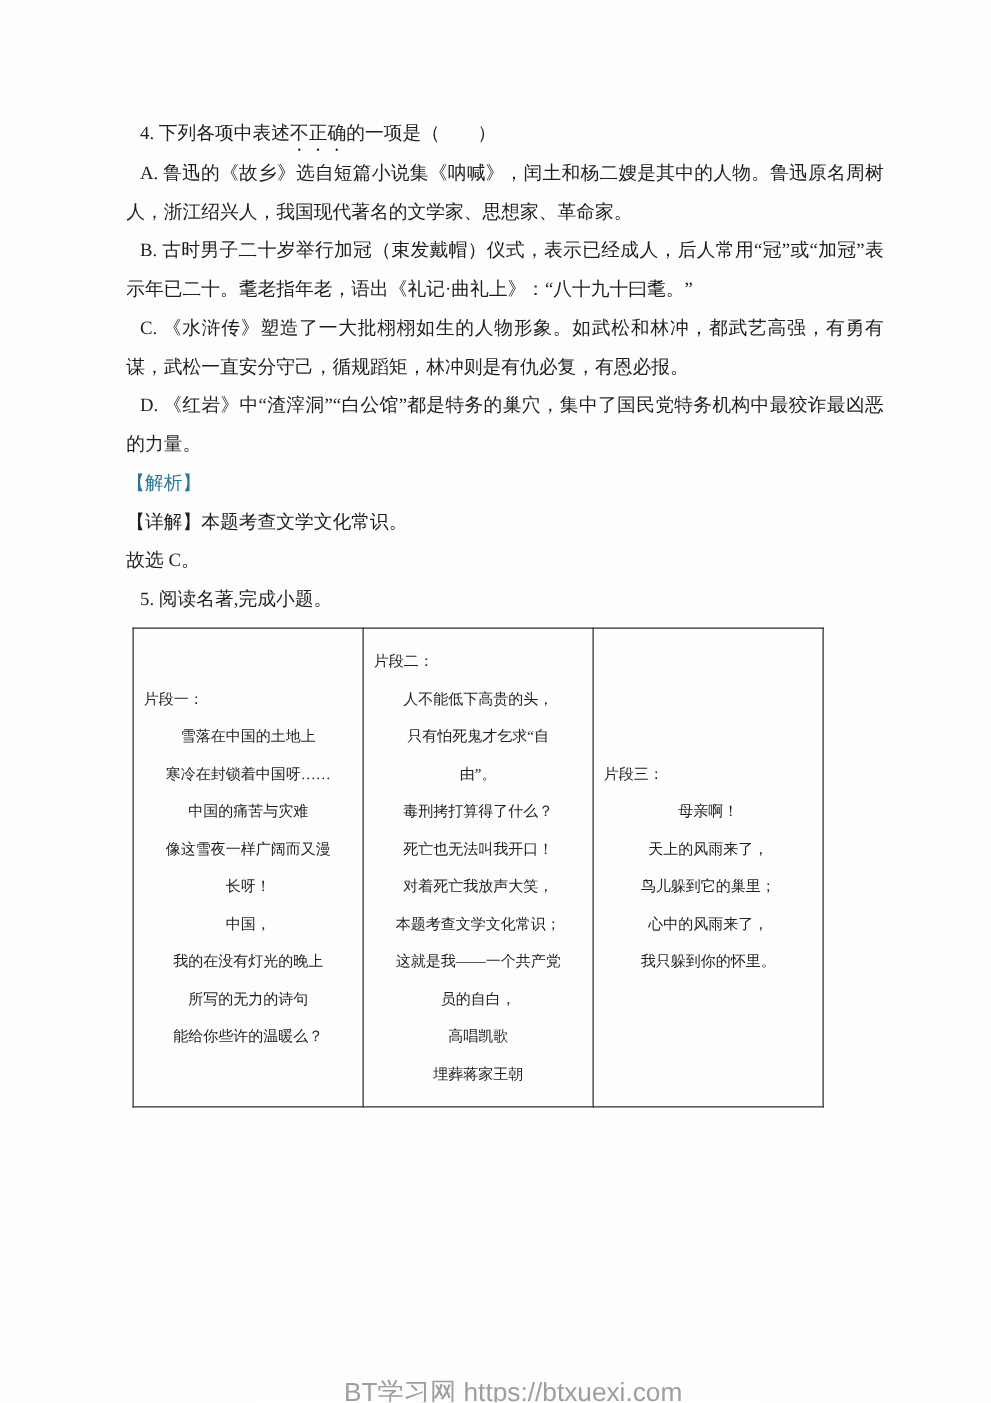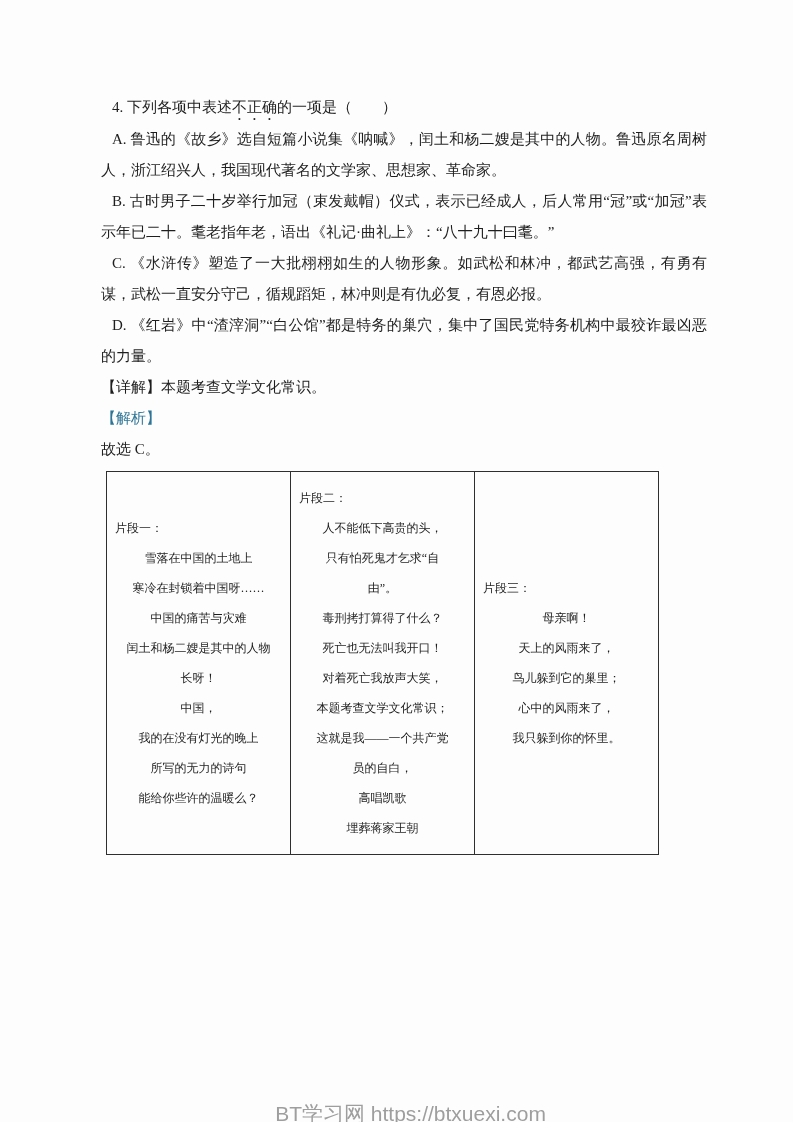--- a/index.html
+++ b/index.html
@@ -70,38 +70,39 @@
 
     <p class="indent">A. 鲁迅的《故乡》选自短篇小说集《呐喊》，闰土和杨二嫂是其中的人物。鲁迅原名周树人，浙江绍兴人，我国现代著名的文学家、思想家、革命家。</p>
 
     <p class="indent">B. 古时男子二十岁举行加冠（束发戴帽）仪式，表示已经成人，后人常用“冠”或“加冠”表示年已二十。耄老指年老，语出《礼记·曲礼上》：“八十九十曰耄。”</p>
 
     <p class="indent">C. 《水浒传》塑造了一大批栩栩如生的人物形象。如武松和林冲，都武艺高强，有勇有谋，武松一直安分守己，循规蹈矩，林冲则是有仇必复，有恩必报。</p>
 
     <p class="indent">D. 《红岩》中“渣滓洞”“白公馆”都是特务的巢穴，集中了国民党特务机构中最狡诈最凶恶的力量。</p>
 
 
+    <p><span class="accent-label">【解析】</span></p>
+
     <p><span>【详解】</span><span>本题考查文学文化常识。</span></p>
-
-    <p><span class="accent-label">【解析】</span></p>
 
 
     <p>故选 C。</p>
 
+    <p class="indent">5. 阅读名著,完成小题。</p>
 
     <table class="frag-table">
       <tbody>
           <tr>
 
         <td>
           <div class="frag-title">片段一：</div>
           <div>雪落在中国的土地上</div>
           <div>寒冷在封锁着中国呀……</div>
           <div>中国的痛苦与灾难</div>
-          <div>闰土和杨二嫂是其中的人物</div>
+          <div>像这雪夜一样广阔而又漫</div>
           <div>长呀！</div>
           <div>中国，</div>
           <div>我的在没有灯光的晚上</div>
           <div>所写的无力的诗句</div>
           <div>能给你些许的温暖么？</div>
         </td>
 
         <td>
           <div class="frag-title">片段二：</div>
           <div>人不能低下高贵的头，</div>

